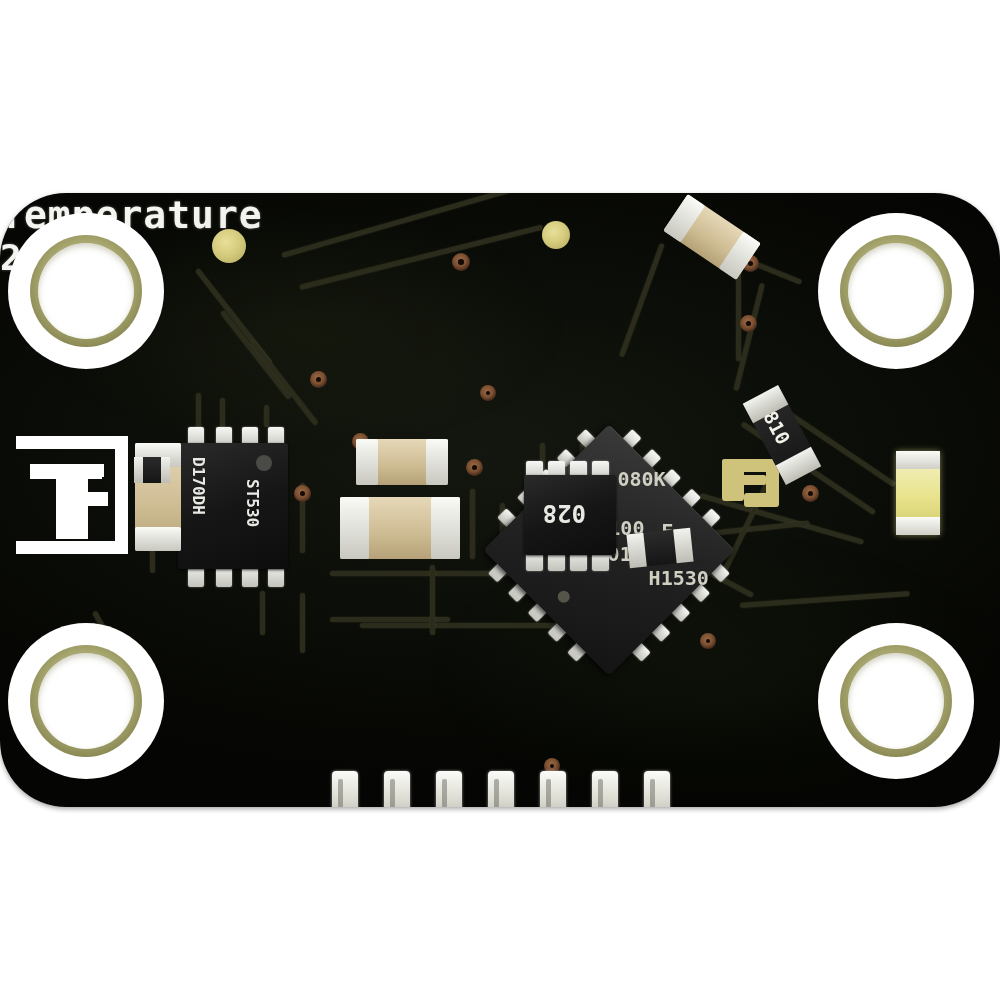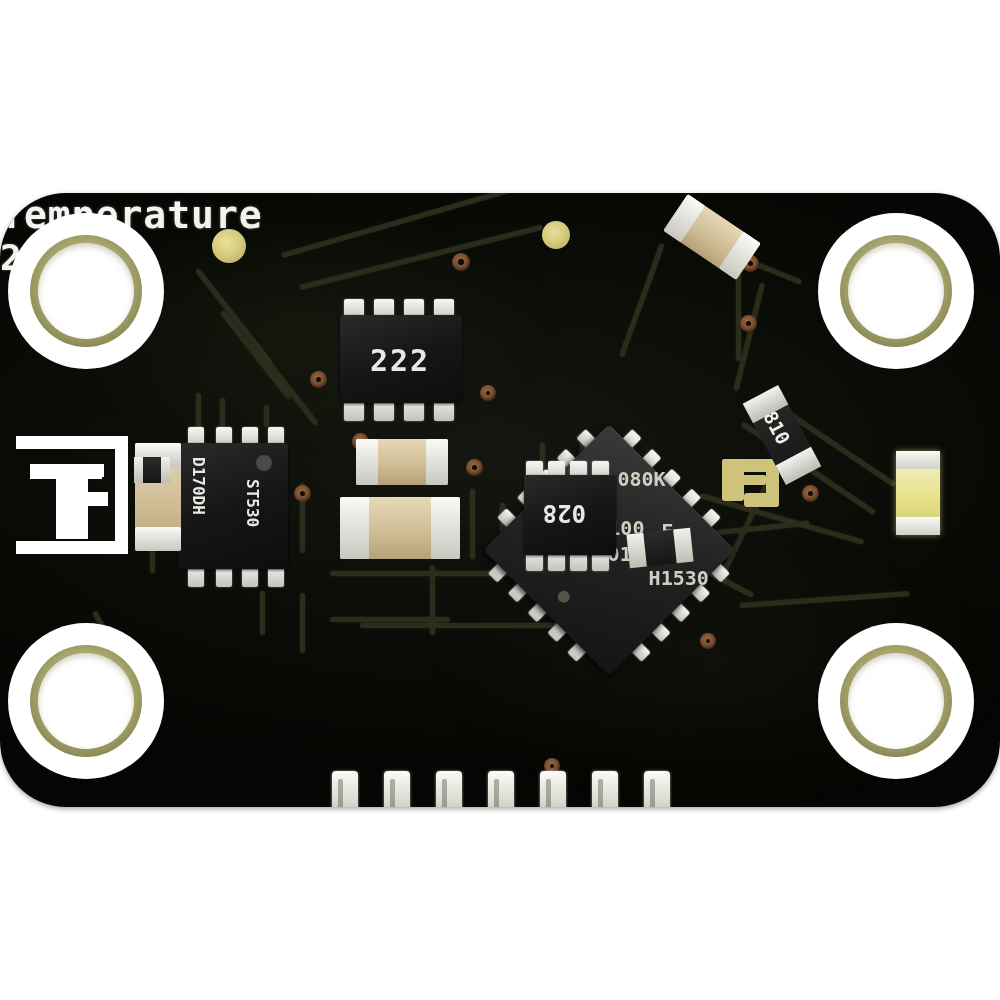--- a/index.html
+++ b/index.html
@@ -260,32 +260,20 @@
       <div class="pin" style="left:10px;top:120px;width:16px;height:24px;"></div>
       <div class="pin" style="left:38px;top:120px;width:16px;height:24px;"></div>
       <div class="pin" style="left:64px;top:120px;width:16px;height:24px;"></div>
       <div class="pin" style="left:90px;top:120px;width:16px;height:24px;"></div>
       <div class="soic" style="left:0;top:0;width:110px;height:126px;"></div>
       <div style="position:absolute;left:78px;top:12px;width:16px;height:16px;border-radius:50%;background:#4a4a46;"></div>
       <div class="lbl" style="left:30px;top:14px;font-size:16px;transform:rotate(90deg);transform-origin:left top;">D170DH</div>
       <div class="lbl" style="left:84px;top:36px;font-size:16px;transform:rotate(90deg);transform-origin:left top;">ST530</div>
     </div>
 
-    <div style="position:absolute;left:340px;top:122px;width:122px;height:88px;">
-      <div class="pin" style="left:4px;top:-16px;width:20px;height:24px;"></div>
-      <div class="pin" style="left:34px;top:-16px;width:20px;height:24px;"></div>
-      <div class="pin" style="left:64px;top:-16px;width:20px;height:24px;"></div>
-      <div class="pin" style="left:94px;top:-16px;width:20px;height:24px;"></div>
-      <div class="pin" style="left:4px;top:80px;width:20px;height:26px;"></div>
-      <div class="pin" style="left:34px;top:80px;width:20px;height:26px;"></div>
-      <div class="pin" style="left:64px;top:80px;width:20px;height:26px;"></div>
-      <div class="pin" style="left:94px;top:80px;width:20px;height:26px;"></div>
-      <div class="soic" style="left:0;top:0;width:122px;height:88px;"></div>
-      <div class="lbl" style="left:30px;top:28px;font-size:30px;letter-spacing:2px;">222</div>
-    </div>
 
     <div style="position:absolute;left:524px;top:282px;width:92px;height:80px;">
       <div class="pin" style="left:2px;top:-14px;width:17px;height:22px;"></div>
       <div class="pin" style="left:24px;top:-14px;width:17px;height:22px;"></div>
       <div class="pin" style="left:46px;top:-14px;width:17px;height:22px;"></div>
       <div class="pin" style="left:68px;top:-14px;width:17px;height:22px;"></div>
       <div class="pin" style="left:2px;top:72px;width:17px;height:24px;"></div>
       <div class="pin" style="left:24px;top:72px;width:17px;height:24px;"></div>
       <div class="pin" style="left:46px;top:72px;width:17px;height:24px;"></div>
       <div class="pin" style="left:68px;top:72px;width:17px;height:24px;"></div>

